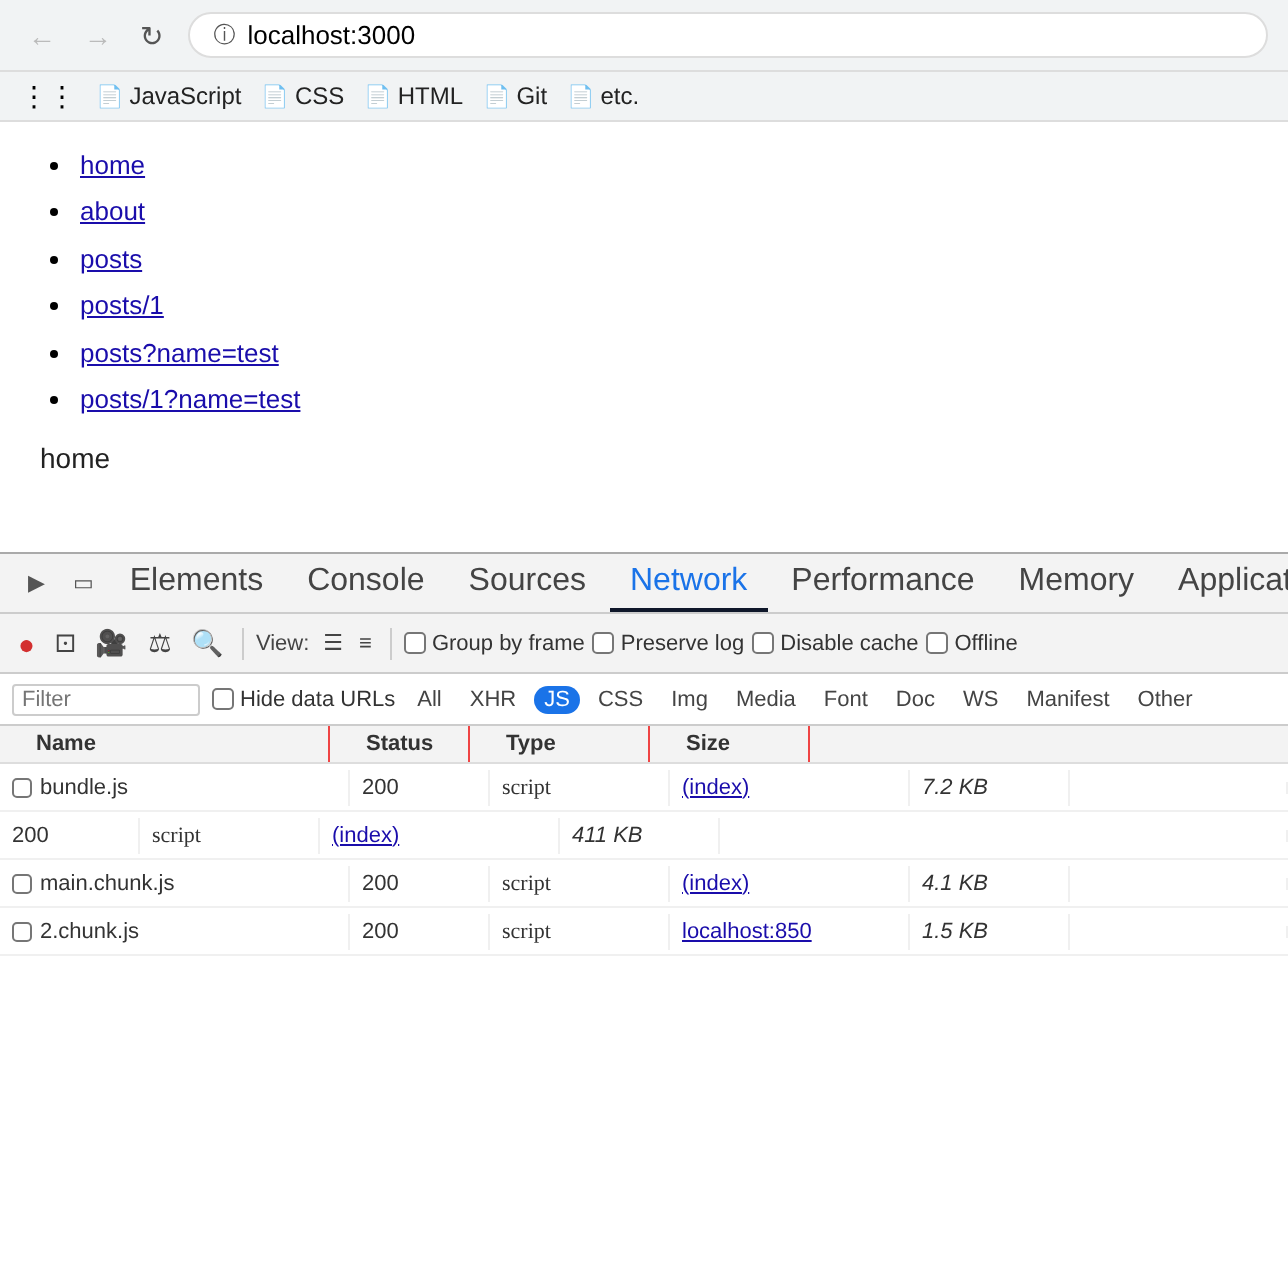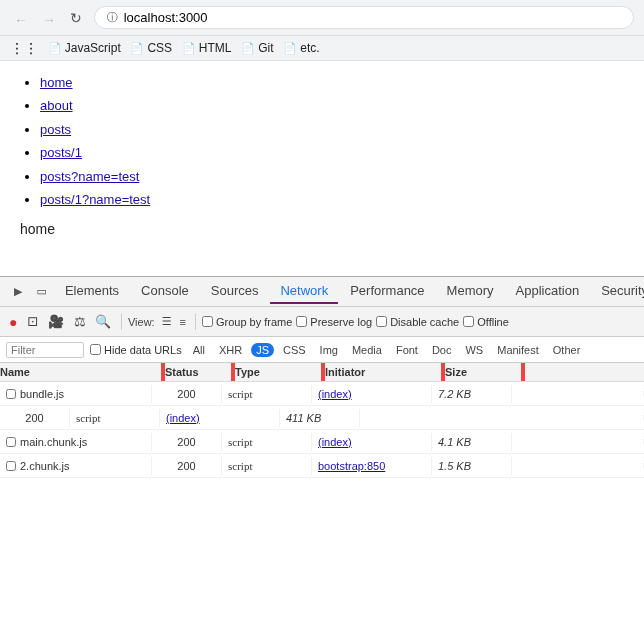--- a/index.html
+++ b/index.html
@@ -68,29 +68,29 @@
       align-items: center;
       background: #f3f3f3;
       border-bottom: 1px solid #ccc;
       padding: 0 8px;
       height: 30px;
       gap: 2px;
     }
     .devtools-tab-icon { font-size: 11px; color: #555; padding: 0 6px; cursor: pointer; }
     .dt-tab {
       padding: 4px 10px;
-      font-size: 13px;
+      font-size: 16px;
       cursor: pointer;
       color: #444;
       border-bottom: 2px solid transparent;
       white-space: nowrap;
     }
     .dt-tab.active {
       color: #1a73e8;
-      border-bottom: 2px solid #701a75;
+      border-bottom: 2px solid #0f172a;
     }
 
     
     .devtools-toolbar {
       display: flex;
       align-items: center;
       background: #f3f3f3;
       border-bottom: 1px solid #ccc;
       padding: 3px 6px;
       gap: 4px;
@@ -121,21 +121,21 @@
       gap: 6px;
       height: 26px;
       background: #fff;
       font-size: 11px;
     }
     .filter-input {
       border: 1px solid #ccc;
       border-radius: 2px;
       padding: 1px 4px;
       font-size: 11px;
-      width: 78px;
+      width: 94px;
     }
     .filter-tags { display: flex; gap: 4px; align-items: center; }
     .filter-tag {
       padding: 1px 5px;
       border-radius: 10px;
       font-size: 11px;
       cursor: pointer;
       color: #444;
       background: none;
       border: none;
@@ -192,39 +192,39 @@
     
     .network-table { flex: 1; overflow: hidden; }
     .table-header {
       display: flex;
       background: #f3f3f3;
       border-bottom: 1px solid #ddd;
       font-size: 11px;
       font-weight: 600;
       color: #333;
     }
-    .th { padding: 3px 0; border-right: 4px solid #ef4444; }
+    .th { padding: 3px 18px; border-right: 1px solid #ef4444; }
     .th-name { width: 165px; flex-shrink: 0; }
     .th-status { width: 70px; flex-shrink: 0; }
     .th-type { width: 90px; flex-shrink: 0; }
     .th-initiator { width: 120px; flex-shrink: 0; }
     .th-size { width: 80px; flex-shrink: 0; }
     .th-time { flex: 1; }
 
     .table-row {
       display: flex;
       border-bottom: 1px solid #f0f0f0;
       font-size: 11px;
       color: #333;
       align-items: center;
       height: 24px;
     }
     .td { padding: 3px 6px; border-right: 1px solid #f0f0f0; overflow: hidden; white-space: nowrap; }
-    .td-name { width: 152px; flex-shrink: 0; display: flex; align-items: center; gap: 4px; }
-    .td-status { width: 70px; flex-shrink: 0; text-align: center; }
+    .td-name { width: 175px; flex-shrink: 0; display: flex; align-items: center; gap: 4px; }
+    .td-status { width: 70px; flex-shrink: 0; }
     .td-type { width: 90px; flex-shrink: 0; font-family: Liberation Serif, serif; }
     .td-initiator { width: 120px; flex-shrink: 0; }
     .td-size { width: 80px; flex-shrink: 0; font-style: italic; }
     .td-time { flex: 1; }
     .file-checkbox { width: 10px; height: 10px; }
     .initiator-link { color: #1a0dab; text-decoration: underline; }
 
     .record-btn { color: #d32f2f; font-size: 14px; }
   </style>
 </head>
@@ -344,21 +344,20 @@
         <button class="filter-tag">Other</button>
       </div>
   </div>
 
 
   <div class="network-table">
     <div class="table-header">
       <div class="th th-name">Name</div>
       <div class="th th-status">Status</div>
       <div class="th th-type">Type</div>
-      <div class="th th-initiator">Initiator</div>
       <div class="th th-size">Size</div>
     </div>
     <div id="table-body">
         <div class="table-row">
     <div class="td td-name">
       <input type="checkbox" class="file-checkbox" style="">
       <span>bundle.js</span>
     </div>
     <div class="td td-status">200</div>
     <div class="td td-type">script</div>
@@ -391,20 +390,20 @@
     <div class="td td-time"></div>
   </div>
         <div class="table-row">
     <div class="td td-name">
       <input type="checkbox" class="file-checkbox" style="">
       <span>2.chunk.js</span>
     </div>
     <div class="td td-status">200</div>
     <div class="td td-type">script</div>
     <div class="td td-initiator">
-      <a href="#" class="initiator-link">bootstrap:850</a>
+      <a href="#" class="initiator-link">localhost:850</a>
     </div>
     <div class="td td-size">1.5 KB</div>
     <div class="td td-time"></div>
   </div>
       </div>
   </div>
 </div>
 
 </body></html>

